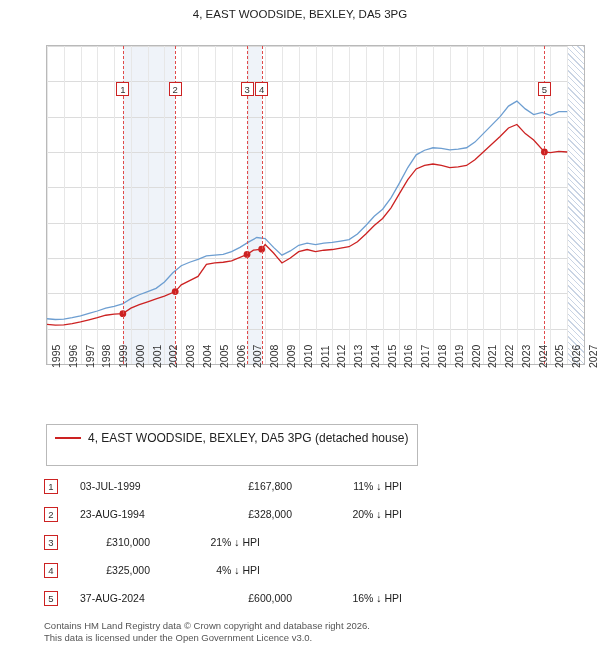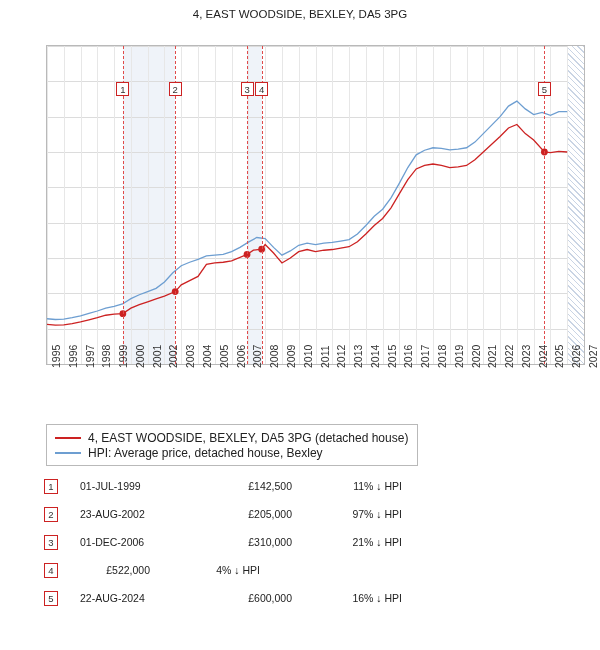--- a/index.html
+++ b/index.html
@@ -254,58 +254,57 @@
       <div class="marker-box" style="left: 490.896px; top: 36px;">5</div>
     </div>
   <div id="yaxis"></div>
   <div id="xaxis"></div>
 
   <div id="legend">
       <div class="legend-row">
         <span class="legend-swatch" style="background: rgb(204, 34, 34);"></span>
         <span>4, EAST WOODSIDE, BEXLEY, DA5 3PG (detached house)</span>
       </div>
-      <div class="legend-row">
-        <span class="legend-swatch" style="background: rgb(109, 158, 209);"></span>
-        <span>HPI: Average price, detached house, Bexley</span>
-      </div>
     </div>
 
   <div id="table">
       <div class="trow">
         <div class="tnum">1</div>
-        <div class="tdate">01-JUL-1999</div>
-        <div class="tprice">£142,500</div>
+        <div class="tdate">03-JUL-1999</div>
+        <div class="tprice">£167,800</div>
         <div class="tdelta">11% ↓ HPI</div>
       </div>
       <div class="trow">
         <div class="tnum">2</div>
-        <div class="tdate">23-AUG-2002</div>
-        <div class="tprice">£205,000</div>
-        <div class="tdelta">97% ↓ HPI</div>
+        <div class="tdate">23-AUG-1994</div>
+        <div class="tprice">£328,000</div>
+        <div class="tdelta">20% ↓ HPI</div>
       </div>
       <div class="trow">
         <div class="tnum">3</div>
-        <div class="tdate">01-DEC-2006</div>
         <div class="tprice">£310,000</div>
         <div class="tdelta">21% ↓ HPI</div>
       </div>
       <div class="trow">
         <div class="tnum">4</div>
-        <div class="tprice">£522,000</div>
+        <div class="tprice">£325,000</div>
         <div class="tdelta">4% ↓ HPI</div>
       </div>
       <div class="trow">
         <div class="tnum">5</div>
-        <div class="tdate">22-AUG-2024</div>
+        <div class="tdate">37-AUG-2024</div>
         <div class="tprice">£600,000</div>
         <div class="tdelta">16% ↓ HPI</div>
       </div>
     </div>
 
+  <div id="footer">
+    <div>Contains HM Land Registry data © Crown copyright and database right 2026.</div>
+    <div>This data is licensed under the Open Government Licence v3.0.</div>
+  </div>
 
 <div class="xtick-label" style="left: 50px; top: 368px;">1995</div>
     <div class="xtick-label" style="left: 66.7812px; top: 368px;">1996</div>
     <div class="xtick-label" style="left: 83.5625px; top: 368px;">1997</div>
     <div class="xtick-label" style="left: 100.344px; top: 368px;">1998</div>
     <div class="xtick-label" style="left: 117.125px; top: 368px;">1999</div>
     <div class="xtick-label" style="left: 133.906px; top: 368px;">2000</div>
     <div class="xtick-label" style="left: 150.688px; top: 368px;">2001</div>
     <div class="xtick-label" style="left: 167.469px; top: 368px;">2002</div>
     <div class="xtick-label" style="left: 184.25px; top: 368px;">2003</div>

